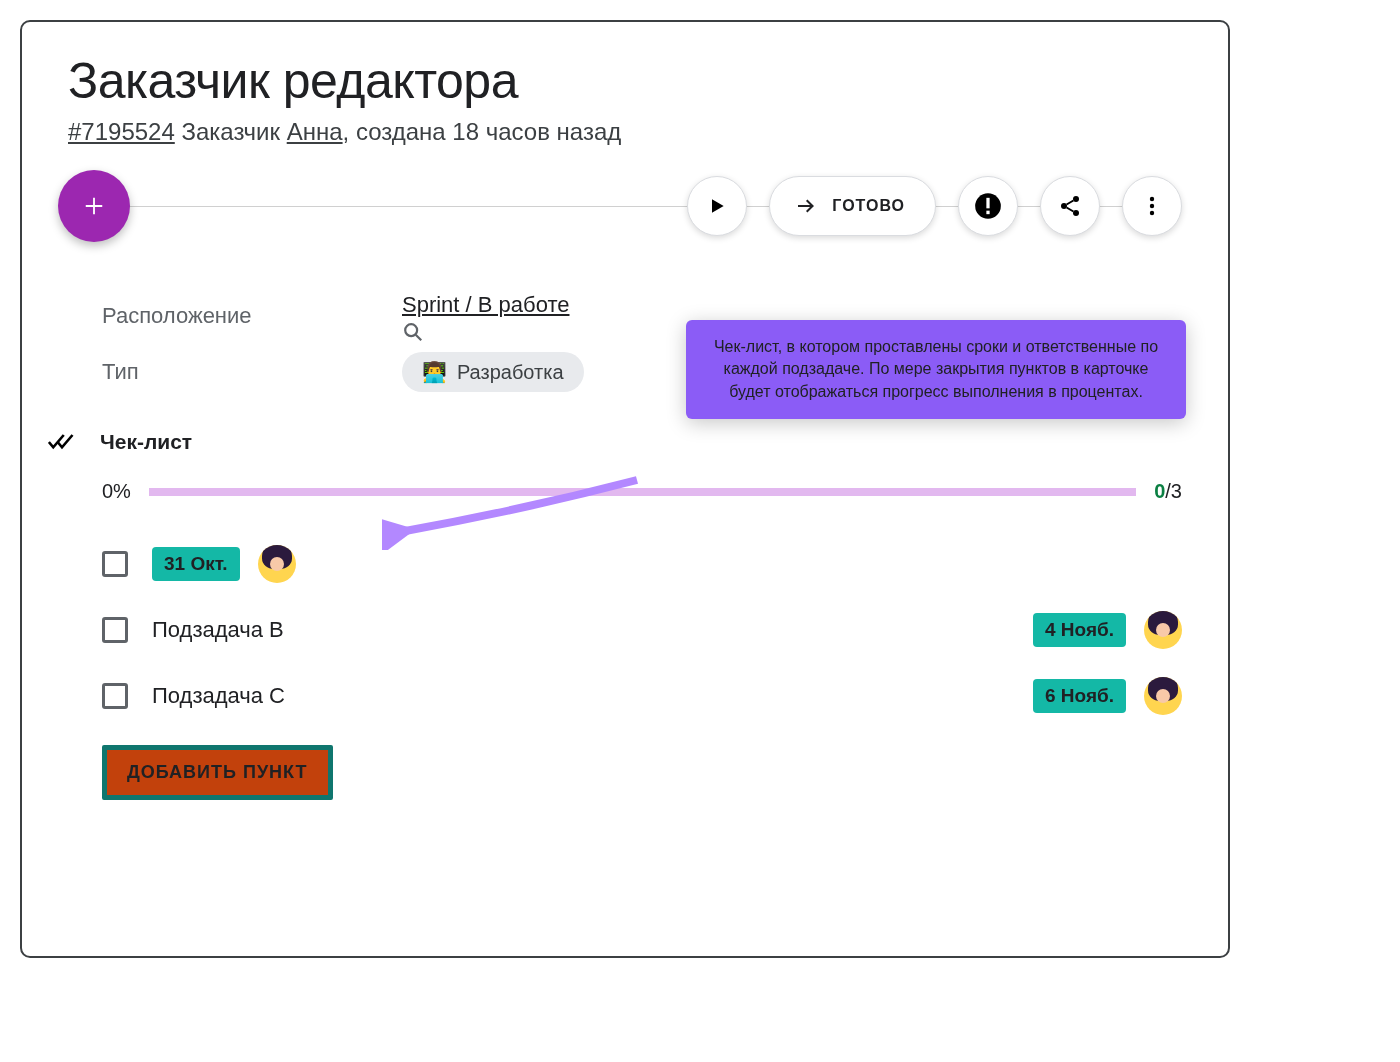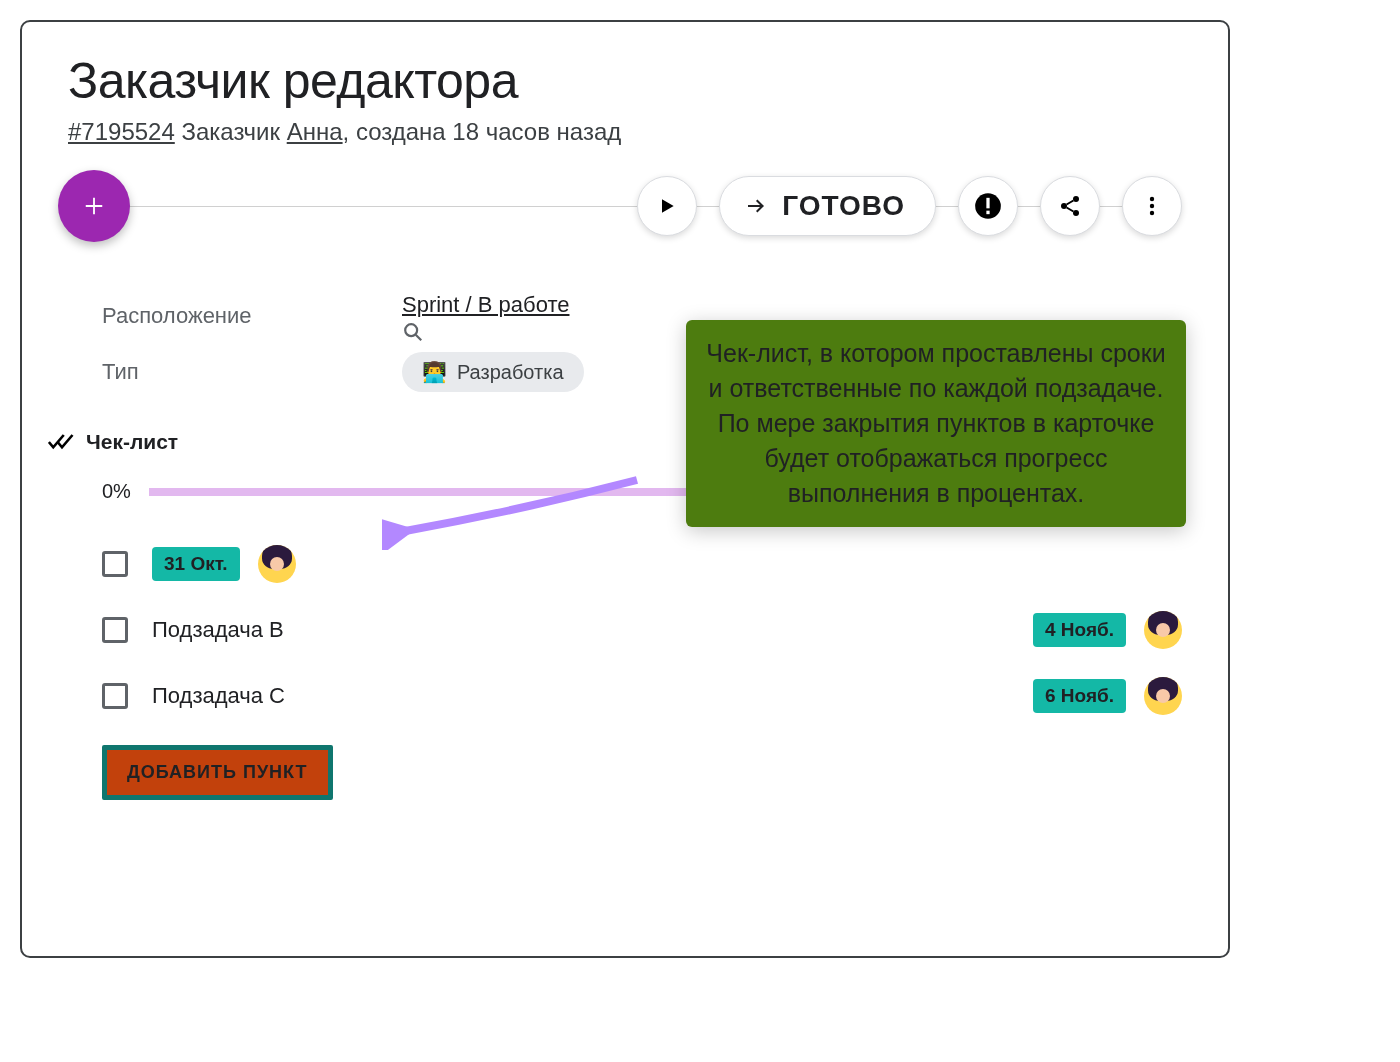--- a/index.html
+++ b/index.html
@@ -68,38 +68,38 @@
     box-shadow: 0 2px 6px rgba(0,0,0,0.15);
     cursor: pointer;
   }
   .circ-btn { width: 60px; border-radius: 50%; margin-left: 22px; }
   .pill-btn {
     border-radius: 40px;
     padding: 0 30px 0 24px;
     margin-left: 22px;
     font-weight: 700;
     letter-spacing: 1px;
-    font-size: 28px;
+    font-size: 16px;
     gap: 14px;
   }
   
   .fields { padding-left: 34px; margin-bottom: 30px; }
   .field-row { display: flex; align-items: center; height: 56px; }
   .field-label { width: 300px; color: #5f6368; font-size: 22px; font-weight: 500; }
   .field-value { font-size: 22px; }
   .loc-value { text-decoration: underline; font-weight: 500; margin-right: 20px; }
   .search-ico { color: #5f6368; position: relative; top: 3px; }
   .chip {
     display: inline-flex; align-items: center; gap: 10px;
     background: #e8eaed; color: #3c4043;
     padding: 8px 20px; border-radius: 22px; font-size: 20px;
   }
   
   .section-head {
-    display: flex; align-items: center; gap: 10px;
+    display: flex; align-items: center; gap: 24px;
     font-weight: 700; font-size: 21px; margin-bottom: 26px;
     margin-left: -20px;
   }
   .progress-row {
     display: flex; align-items: center; gap: 18px;
     padding-left: 34px; margin-bottom: 28px; font-size: 20px;
   }
   .progress-bar {
     flex: 1; height: 8px; background: #e2b8ef;
   }
@@ -138,25 +138,25 @@
     border: 5px solid #0f766e; background:#c2410c;
     padding: 12px 20px; font-weight:700; letter-spacing:1px;
     font-size:18px; cursor:pointer; color:#202124;
     border-radius:2px;
   }
   
   .callout {
     position: absolute;
     right: 42px; top: 298px;
     width: 500px;
-    background: #4d7c0f;
+    background: #8b5cf6;
     border-radius: 6px;
     padding: 16px 18px;
     box-shadow: 0 4px 20px rgba(0,0,0,0.22);
-    font-size: 25px; line-height: 1.4; text-align: center;
+    font-size: 16px; line-height: 1.4; text-align: center;
     z-index: 5;
     color:#202124;
   }
   .arrow {
     position: absolute;
     left: 360px; top: 448px;
     z-index: 4;
     pointer-events: none;
   }
   svg { display: block; }

